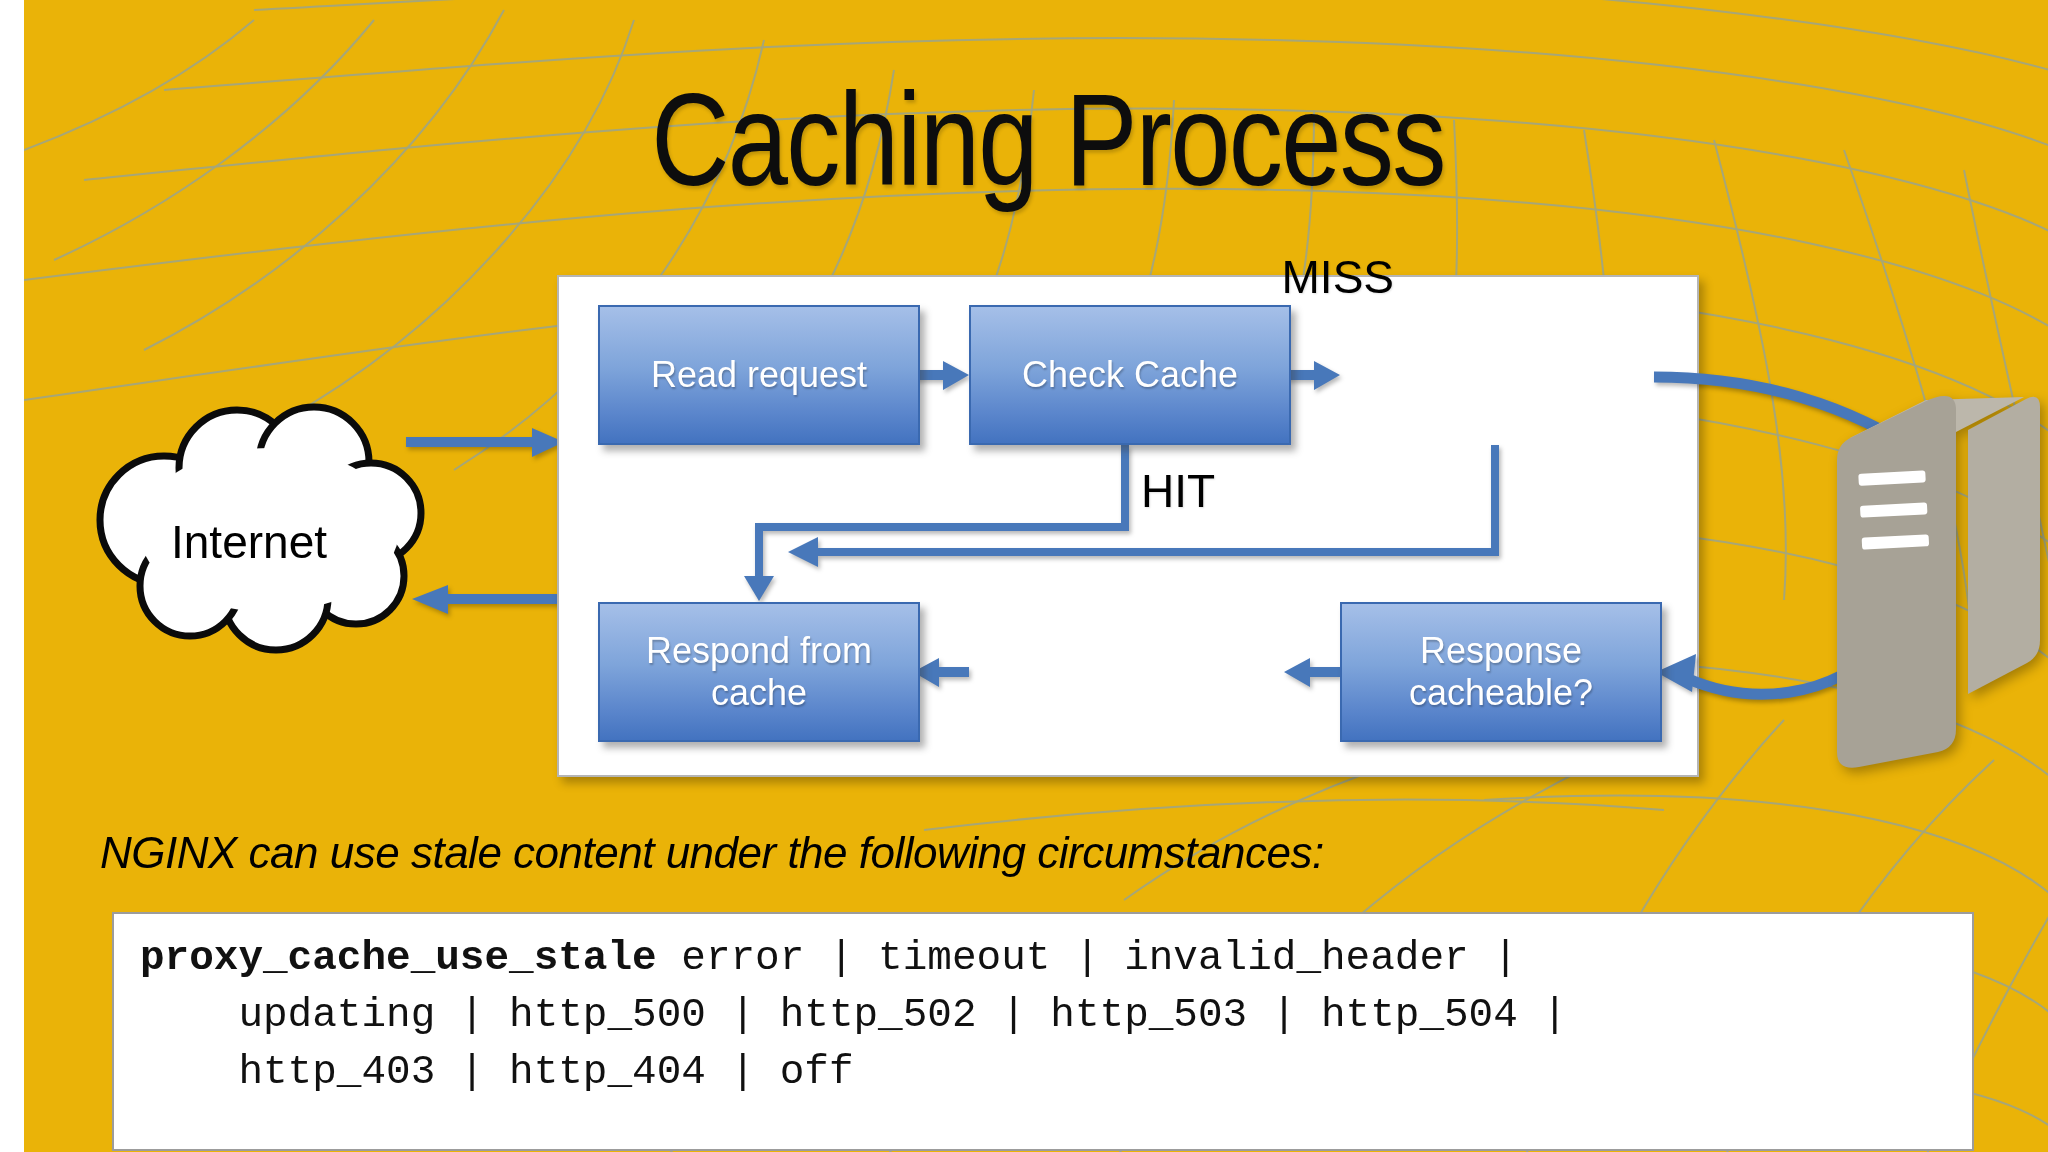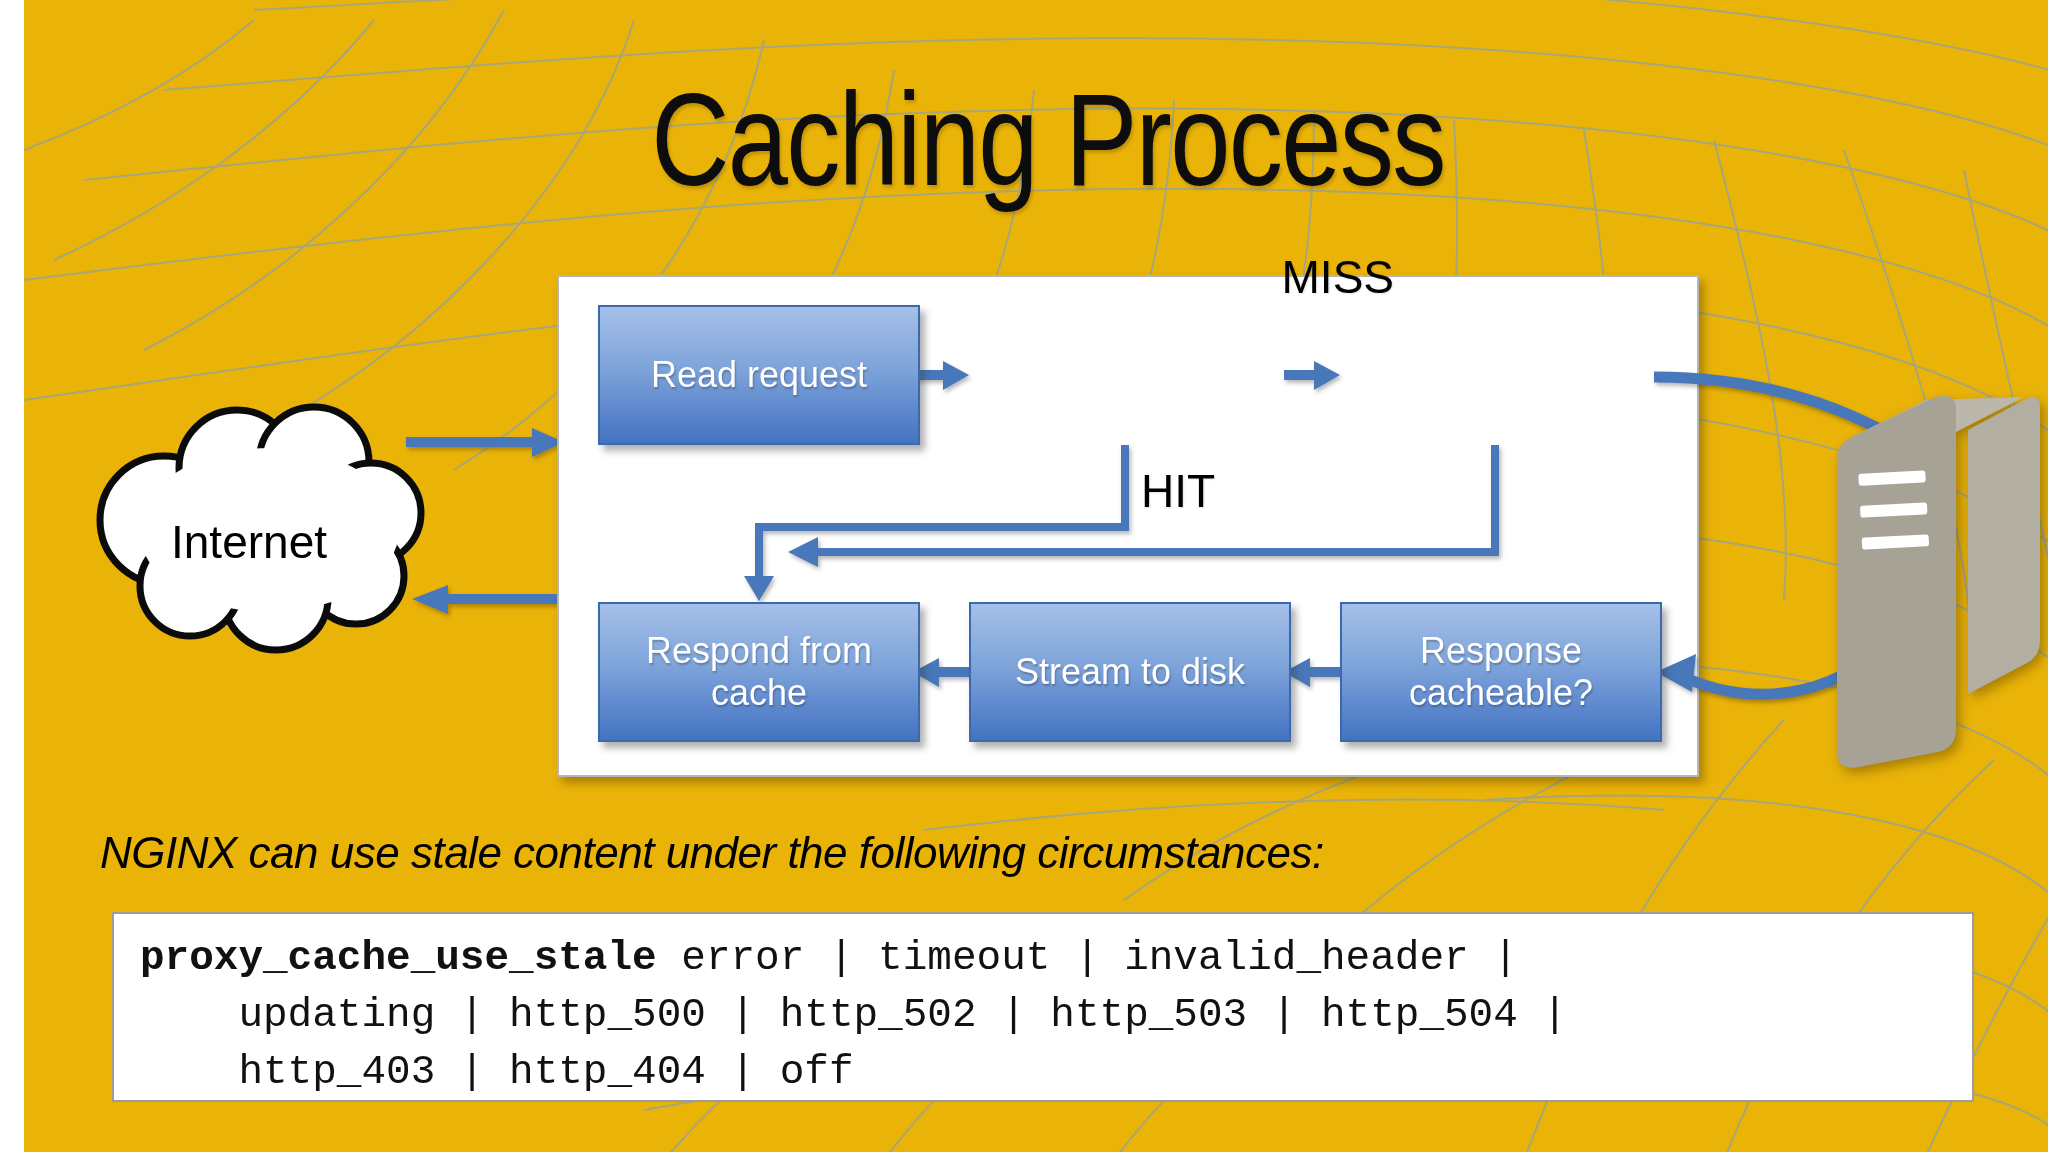--- a/index.html
+++ b/index.html
@@ -53,21 +53,21 @@
     left:110px;top:515px;width:230px;text-align:center;
     font-size:46px;color:#000;
   }
 
   .note{
     left:76px;top:828px;font-size:44px;color:#000;
     letter-spacing:-0.5px;
     font-style:italic;
   }
   .code-box{
-    left:88px;top:912px;width:1862px;height:190px;box-sizing:border-box;
+    left:88px;top:912px;width:1862px;height:239px;box-sizing:border-box;
     background:#ffffff;border:2px solid #9c9c9c;
     padding:16px 0 0 26px;
     font-family:"Liberation Mono",monospace;font-size:41px;line-height:57px;color:#111;
     white-space:pre;
   }
   .code-box .directive{font-weight:bold;}
 </style>
 </head>
 <body>
 
@@ -157,25 +157,25 @@
       <path d="M 889,370 L 919,370 L 919,361 L 945,375 L 919,390 L 919,380 L 889,380 Z" fill="#4878ba"></path>
       <path d="M 1260,370 L 1290,370 L 1290,361 L 1316,375 L 1290,390 L 1290,380 L 1260,380 Z" fill="#4878ba"></path>
       <path d="M 1316,667 L 1286,667 L 1286,658 L 1260,672 L 1286,687 L 1286,677 L 1316,677 Z" fill="#4878ba"></path>
       <path d="M 945,667 L 915,667 L 915,658 L 889,672 L 915,687 L 915,677 L 945,677 Z" fill="#4878ba"></path>
     </g>
   </svg>
 
   <div class="abs node n-read">
     <span>Read request</span>
   </div>
+  <div class="abs node n-check">
+    <span>Check Cache</span>
+  </div>
   <div class="abs node n-respond">
     <span>Respond from cache</span>
-  </div>
-  <div class="abs node n-stream">
-    <span>Stream to disk</span>
   </div>
   <div class="abs node n-cacheable">
     <span>Response cacheable?</span>
   </div>
 
   <div class="abs flow-label lbl-miss">MISS</div>
   <div class="abs flow-label lbl-hit">HIT</div>
 
   <svg width="2048" height="1152" viewBox="0 0 2048 1152">
     <g style="filter:drop-shadow(4px 5px 6px rgba(0,0,0,.30))">

